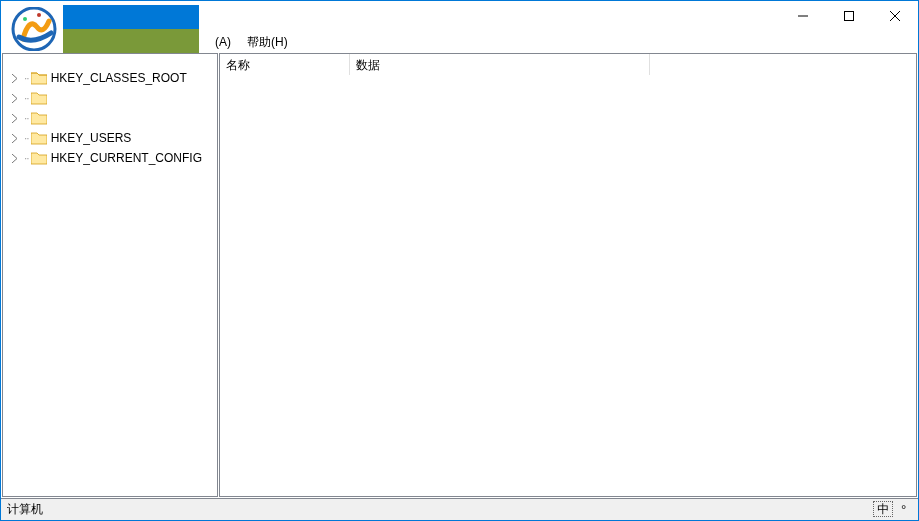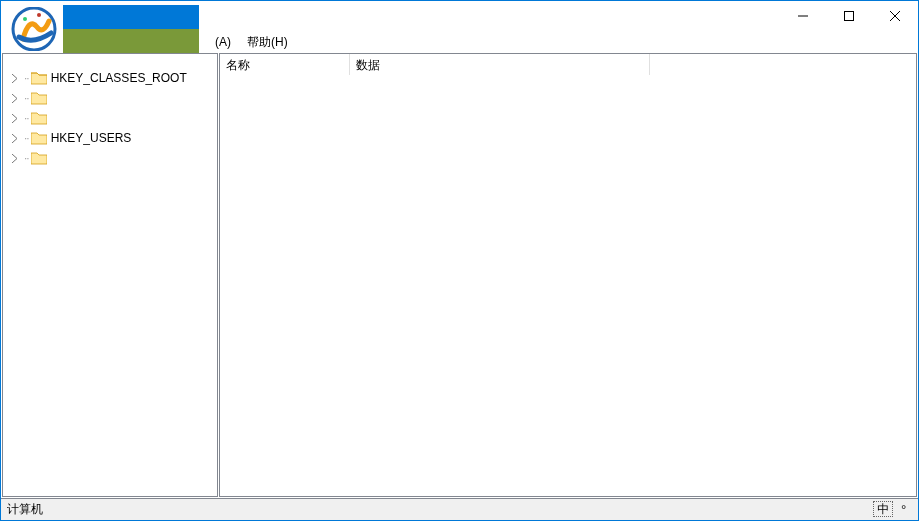--- a/index.html
+++ b/index.html
@@ -160,20 +160,21 @@
             <svg width="9" height="9" viewBox="0 0 9 9">
                 <path d="M2 0 L7 4.5 L2 9" fill="none" stroke="#777" stroke-width="1"></path>
               </svg>
           </span>
           <span class="dots">··</span>
           <span class="folder">
             <svg width="16" height="14" viewBox="0 0 16 14">
                 <path d="M0 2 h6 l2 2 h8 v9 h-16 z" fill="#ffe9a2" stroke="#d4a017" stroke-width="0.8"></path>
               </svg>
           </span>
+          <span>HKEY_CURRENT_CONFIG</span>
         </div>
       </div>
     </div>
 
     <div class="listpane">
       <div class="list-header">
         <div class="col col0">名称</div>
         <div class="col col2">数据</div>
       </div>
       <div class="list-body"></div>

